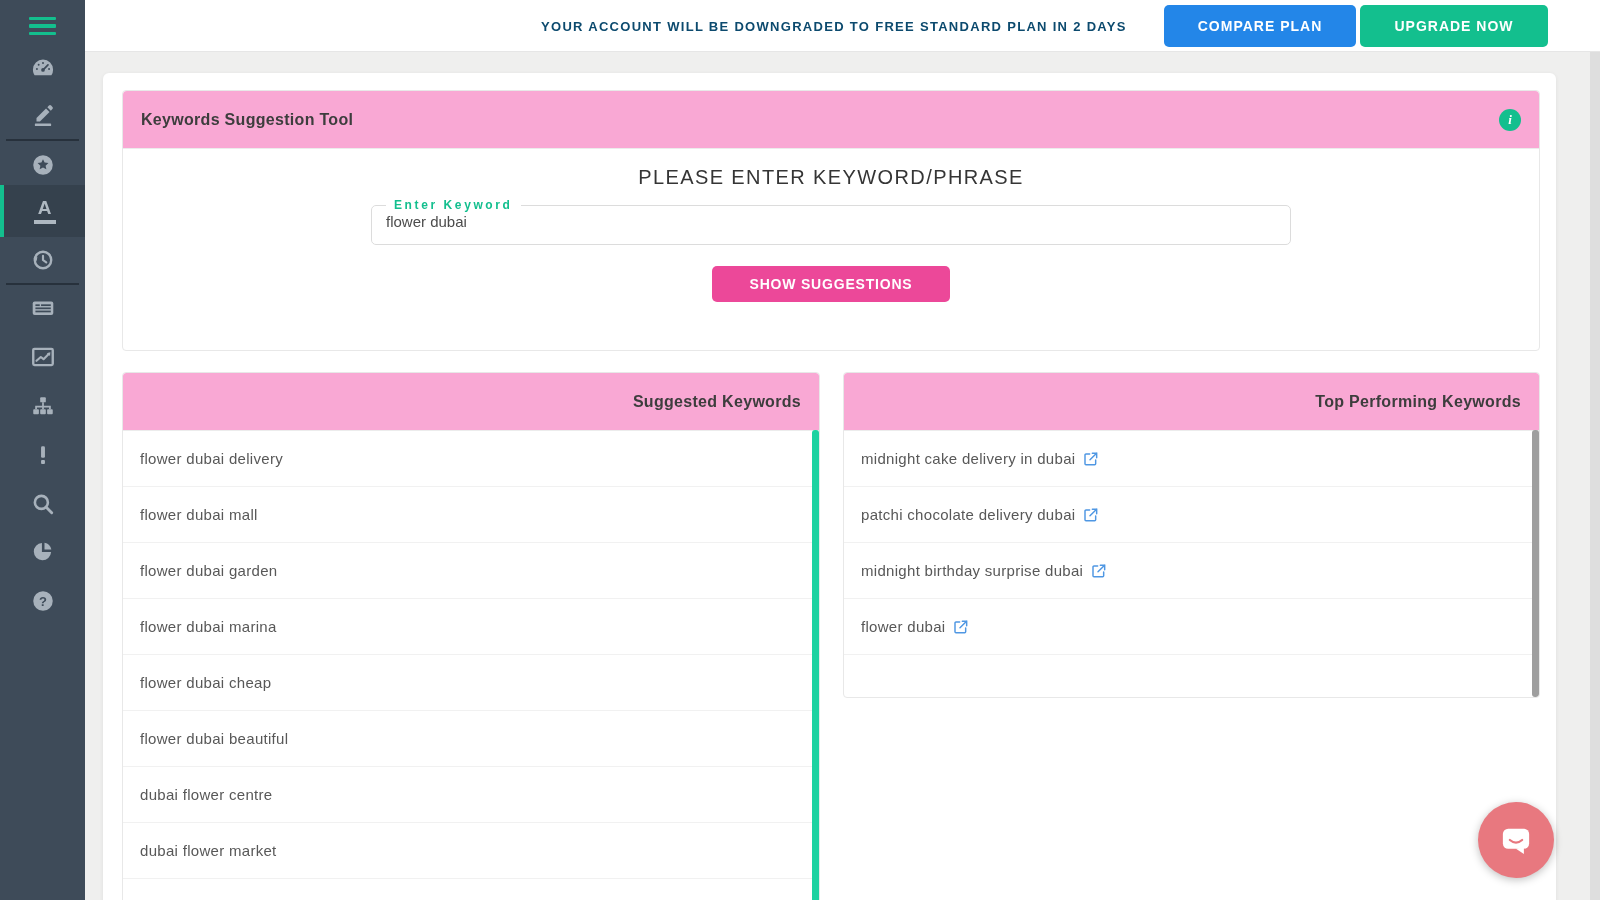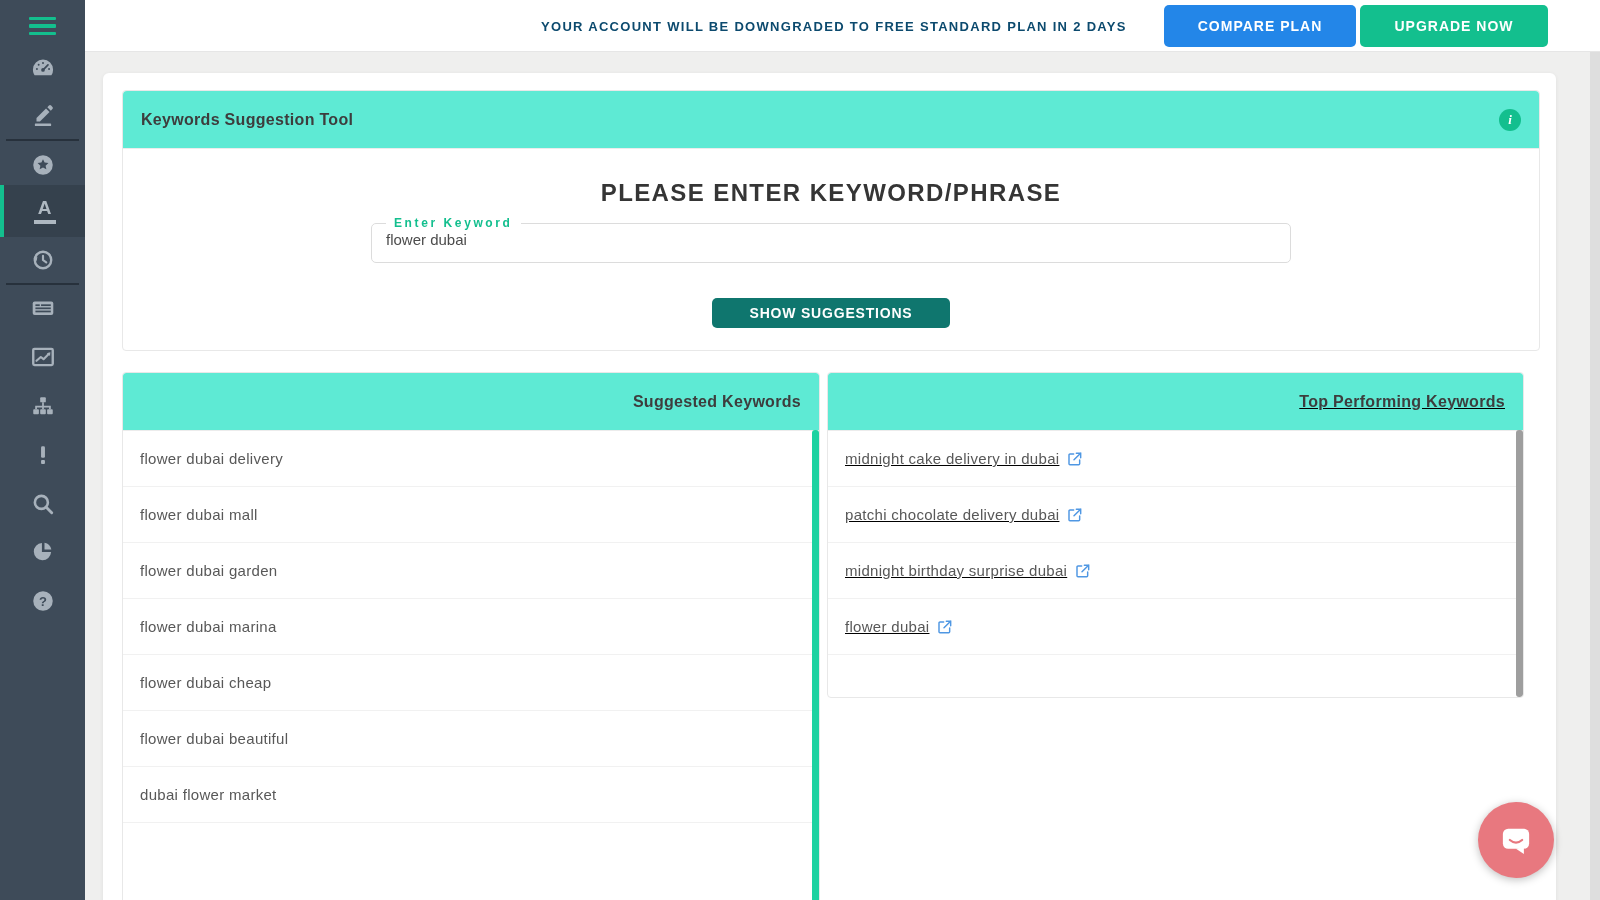--- a/index.html
+++ b/index.html
@@ -25,34 +25,34 @@
   .warning { position:absolute; left:456px; top:19px; font-size:13px; font-weight:bold; letter-spacing:1.3px; color:#0c4a6e; white-space:nowrap; }
   .btn { position:absolute; top:5px; height:42px; border:none; border-radius:5px; color:#fff; font-family:"Liberation Sans",sans-serif; font-weight:bold; font-size:14px; letter-spacing:1px; cursor:pointer; }
   .btn.compare { left:1079px; width:192px; background:#2386e8; }
   .btn.upgrade { left:1275px; width:188px; background:#13bf8e; }
 
   
   .content-card { position:absolute; left:103px; top:73px; width:1453px; height:847px; background:#ffffff; border-radius:6px; box-shadow:0 1px 4px rgba(0,0,0,.07); }
 
   
   .form-card { position:absolute; left:19px; top:17px; width:1418px; height:261px; border:1px solid #e8e8e8; border-radius:4px; background:#fff; }
-  .card-head { height:58px; background:#5eead4; border-bottom:1px solid #ececec; display:flex; align-items:center; padding:0 18px; border-radius:4px 4px 0 0; }
+  .card-head { height:58px; background:#f9a8d4; border-bottom:1px solid #ececec; display:flex; align-items:center; padding:0 18px; border-radius:4px 4px 0 0; }
   .card-head .title { font-size:16px; font-weight:bold; color:#3d3d3d; letter-spacing:.3px; }
   .info-dot { margin-left:auto; width:22px; height:22px; border-radius:50%; background:#13bf8e; color:#fff; display:flex; align-items:center; justify-content:center; font-size:13px; font-weight:bold; font-family:"Liberation Serif",serif; font-style:italic; cursor:pointer; }
   .form-body { text-align:center; }
-  .form-heading { margin-top:30px; font-size:24px; font-weight:bold; letter-spacing:1.4px; color:#353535; }
+  .form-heading { margin-top:17px; font-size:20px; font-weight:normal; letter-spacing:1.4px; color:#353535; }
   .kw-field { width:920px; margin:9px auto 0; border:1px solid #dcdcdc; border-radius:5px; text-align:left; padding:0 0 6px 0; }
   .kw-field legend { margin-left:14px; padding:0 8px; font-size:12px; font-weight:bold; letter-spacing:2.6px; color:#13bf8e; }
   .kw-field input { width:96%; border:none; outline:none; font-family:"Liberation Sans",sans-serif; font-size:15px; color:#4c4c4c; padding:1px 0 8px 14px; background:transparent; }
-  .btn.show { position:static; display:inline-block; margin-top:35px; width:238px; height:30px; background:#0f766e; letter-spacing:.8px; }
+  .btn.show { position:static; display:inline-block; margin-top:21px; width:238px; height:36px; background:#ec4899; letter-spacing:.8px; }
 
   
   .panel { position:absolute; background:#fff; border:1px solid #e8e8e8; border-radius:4px; overflow:hidden; }
   .panel.left { left:19px; top:299px; width:698px; height:620px; }
-  .panel.right { left:724px; top:299px; width:697px; height:326px;text-decoration:underline; }
+  .panel.right { left:740px; top:299px; width:697px; height:326px; }
   .panel .card-head { border-radius:3px 3px 0 0;justify-content:flex-end; }
   .rowlist { position:relative; }
   .row { height:56px; display:flex; align-items:center; padding-left:17px; border-bottom:1px solid #f1f1f1; font-size:15px; color:#585858; letter-spacing:.3px; cursor:pointer; background:#fff; }
   .row .linkic { margin-left:8px; display:inline-flex; }
   .scrollthumb { position:absolute; right:0; width:7px; border-radius:3px; z-index:5; }
   .scrollthumb.green { top:57px; bottom:0; background:#1ed2a1; }
   .scrollthumb.gray { top:57px; bottom:0; background:#9e9e9e; }
 
   
   .vscroll { position:absolute; right:0; top:52px; width:10px; height:848px; background:#dedede; }
@@ -218,20 +218,23 @@
           </div>
 
           <div class="row">
             <span>flower dubai cheap</span>
           </div>
 
           <div class="row">
             <span>flower dubai beautiful</span>
           </div>
 
+          <div class="row">
+            <span>dubai flower centre</span>
+          </div>
 
           <div class="row">
             <span>dubai flower market</span>
           </div>
         </div>
       <div class="scrollthumb green"></div>
     </section>
 
     <section class="panel right">
       <div class="card-head">

